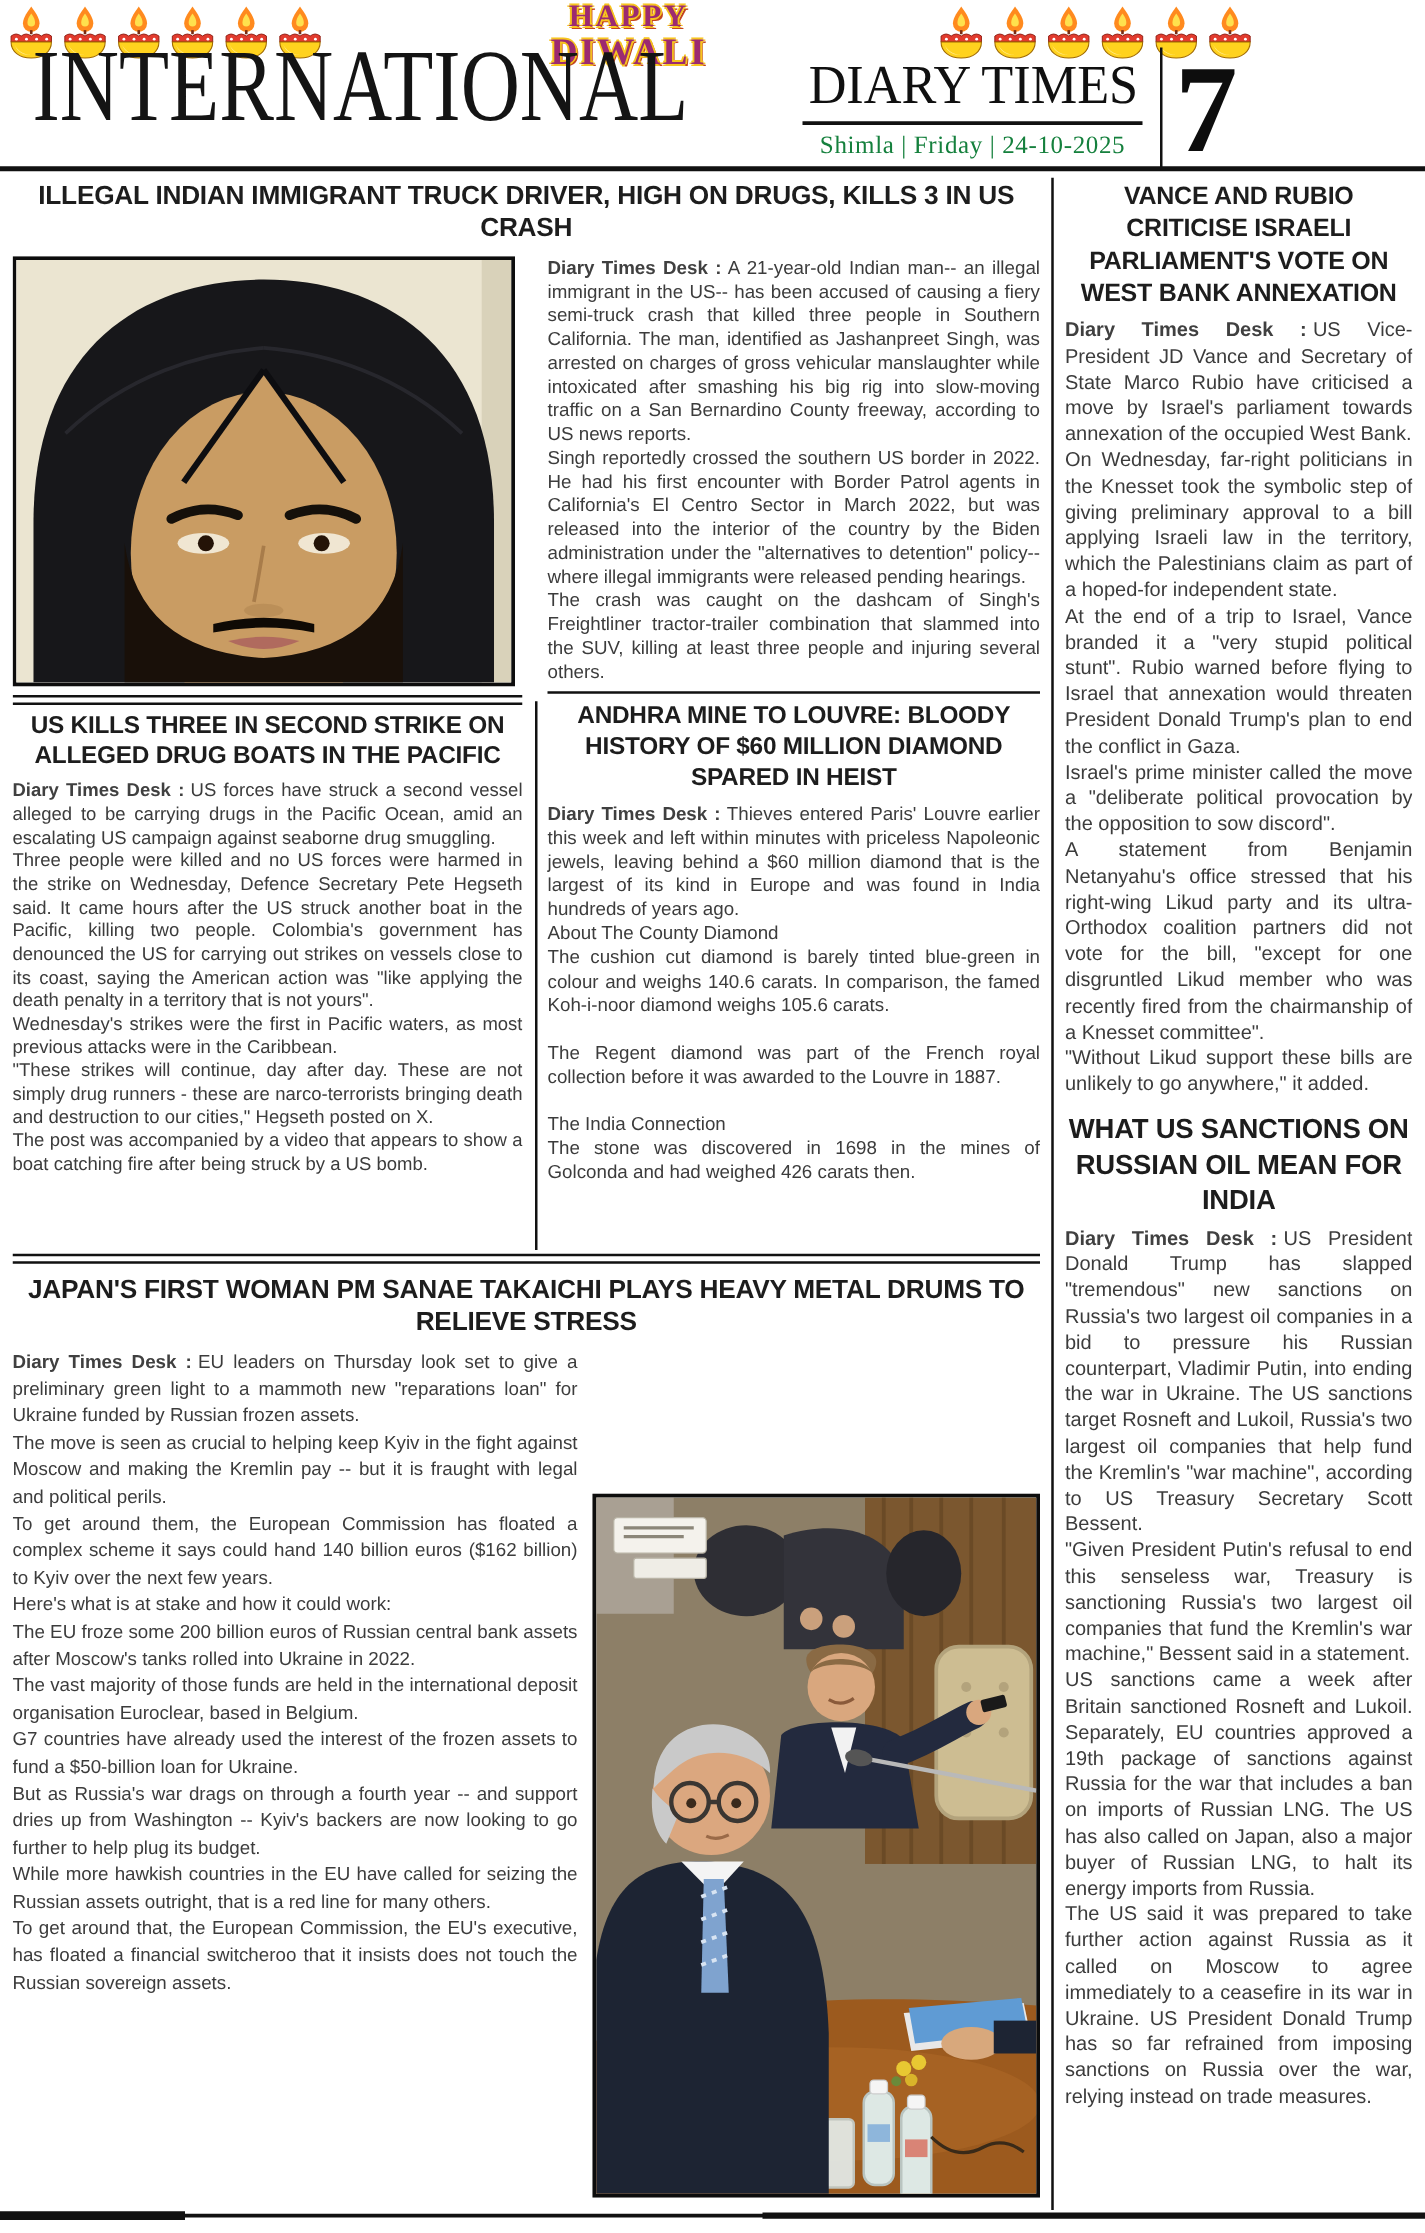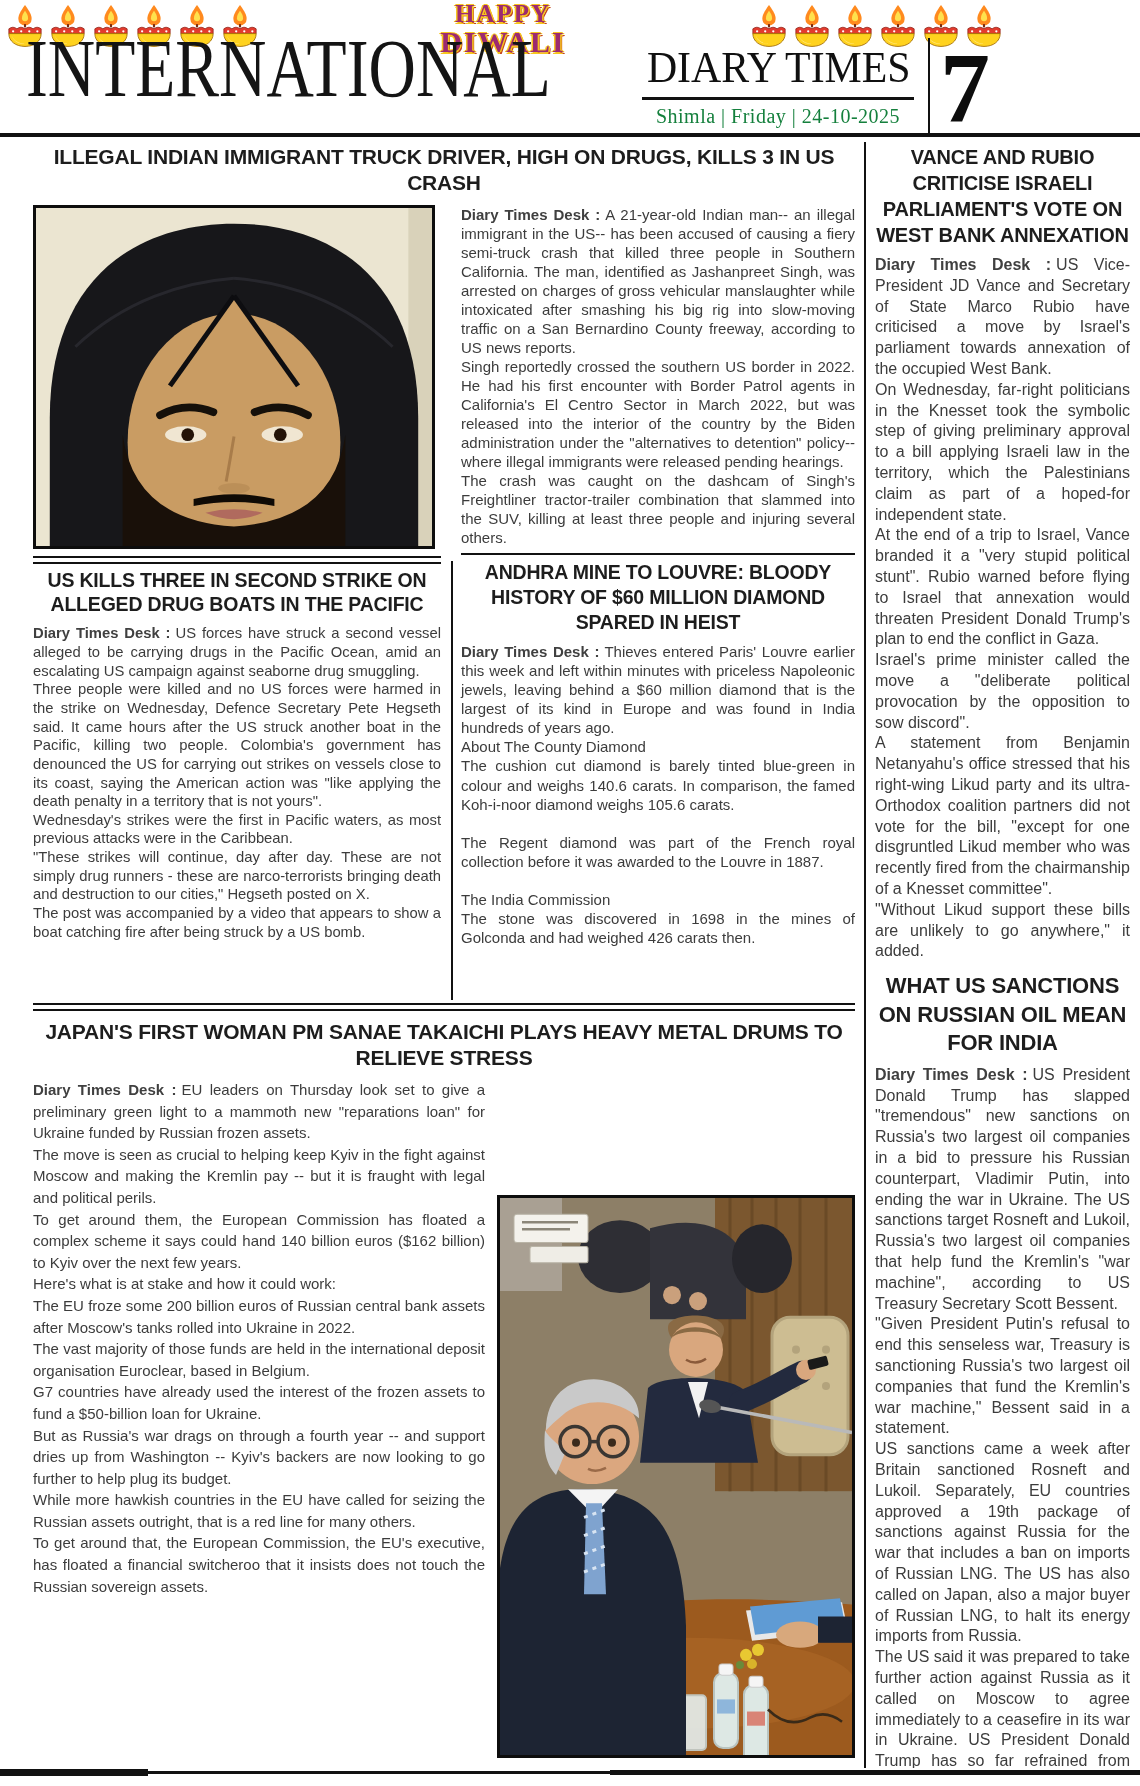--- a/index.html
+++ b/index.html
@@ -24,21 +24,21 @@
   .dt-name{font-family:"Liberation Serif",serif;font-size:44px;line-height:1;color:#101010;
            transform:scaleX(.95);transform-origin:center;white-space:nowrap;}
   .dt-underline{height:3px;background:#111;margin:7px 2px 5px;}
   .dateline{font-family:"Liberation Serif",serif;font-size:20px;color:#15803d;letter-spacing:.5px;}
   .mast-divider{width:2px;background:#111;height:96px;margin:-8px 10px 0 12px;}
   .page-number{font-family:"Liberation Serif",serif;font-weight:bold;font-size:100px;line-height:.84;
                color:#0d0d0d;}
   .header-rule{position:absolute;top:133px;left:0;width:1140px;height:4px;background:#111;}
   
   .content{position:absolute;top:142px;left:10px;width:1120px;height:1626px;display:flex;overflow:hidden;}
-  .main-zone{width:822px;flex:none;display:flex;flex-direction:column;margin-left:23px;}
+  .main-zone{width:822px;flex:none;display:flex;flex-direction:column;}
   .right-col{flex:1;border-left:2px solid #111;padding-left:9px;margin-left:9px;overflow:hidden;}
   
   .hl{font-weight:bold;color:#1d1d1d;text-align:center;letter-spacing:-.2px;}
   .hl-xl{font-size:21px;line-height:1.25;margin:2px 0 8px;}
   .hl-md{font-size:19.5px;line-height:1.28;margin:4px 0 7px;}
   .hl-rc{font-size:20px;line-height:1.3;margin:2px 0 7px;}
   .hl-rc2{font-size:22px;line-height:1.3;margin:10px 0 7px;}
   
   .body-text{text-align:justify;color:#3c3c3c;}
   .body-text p{margin:0;}
@@ -310,21 +310,21 @@
           <div class="thin-rule"></div>
           <div class="hl hl-md">ANDHRA MINE TO LOUVRE: BLOODY HISTORY OF $60 MILLION DIAMOND SPARED IN HEIST</div>
           <div class="body-text mz-text">
             <p><span class="byline">Diary Times Desk :</span><span>Thieves entered Paris' Louvre earlier this week and left within minutes with priceless Napoleonic jewels, leaving behind a $60 million diamond that is the largest of its kind in Europe and was found in India hundreds of years ago.</span></p>
             <div>
                 <p>About The County Diamond</p>
                 <p>The cushion cut diamond is barely tinted blue-green in colour and weighs 140.6 carats. In comparison, the famed Koh-i-noor diamond weighs 105.6 carats.</p>
                 <p>&nbsp;</p>
                 <p>The Regent diamond was part of the French royal collection before it was awarded to the Louvre in 1887.</p>
                 <p>&nbsp;</p>
-                <p>The India Commission</p>
+                <p>The India Connection</p>
                 <p>The stone was discovered in 1698 in the mines of Golconda and had weighed 426 carats then.</p>
               </div>
           </div>
         </div>
       </div>
 
       <div class="bottom-rule"></div>
 
       <div class="hl hl-xl">JAPAN'S FIRST WOMAN PM SANAE TAKAICHI PLAYS HEAVY METAL DRUMS TO RELIEVE STRESS</div>
 

